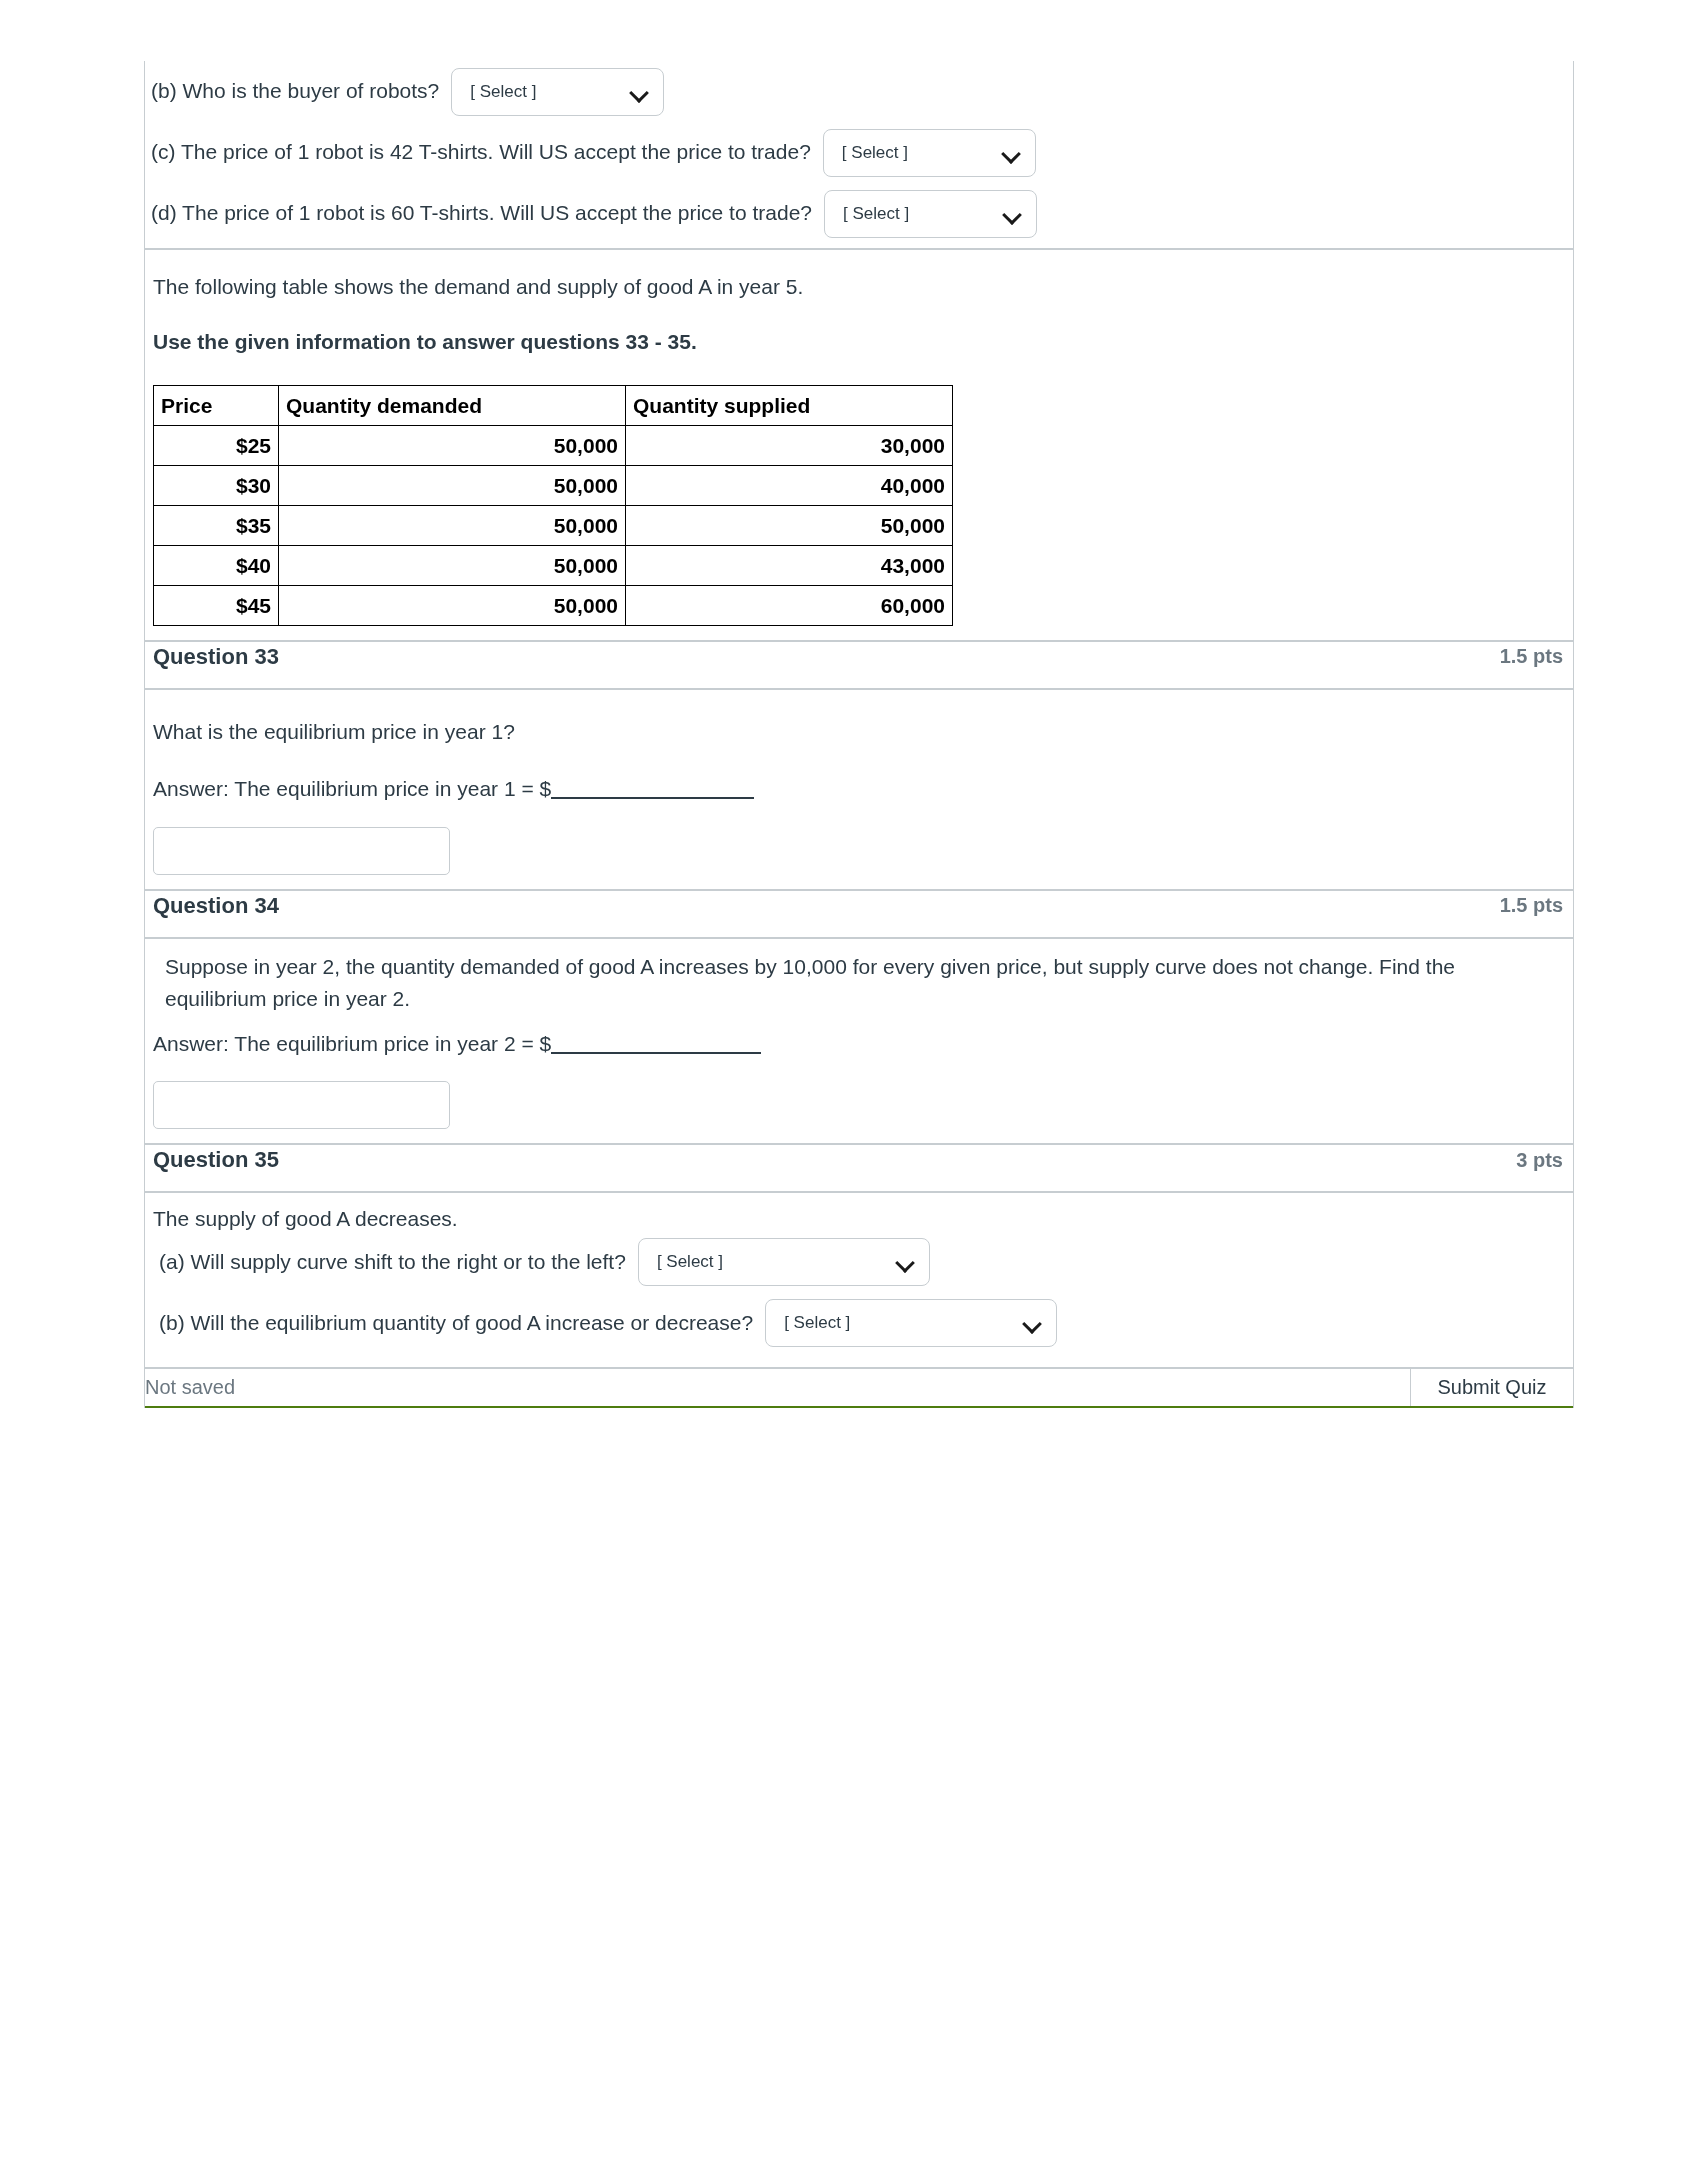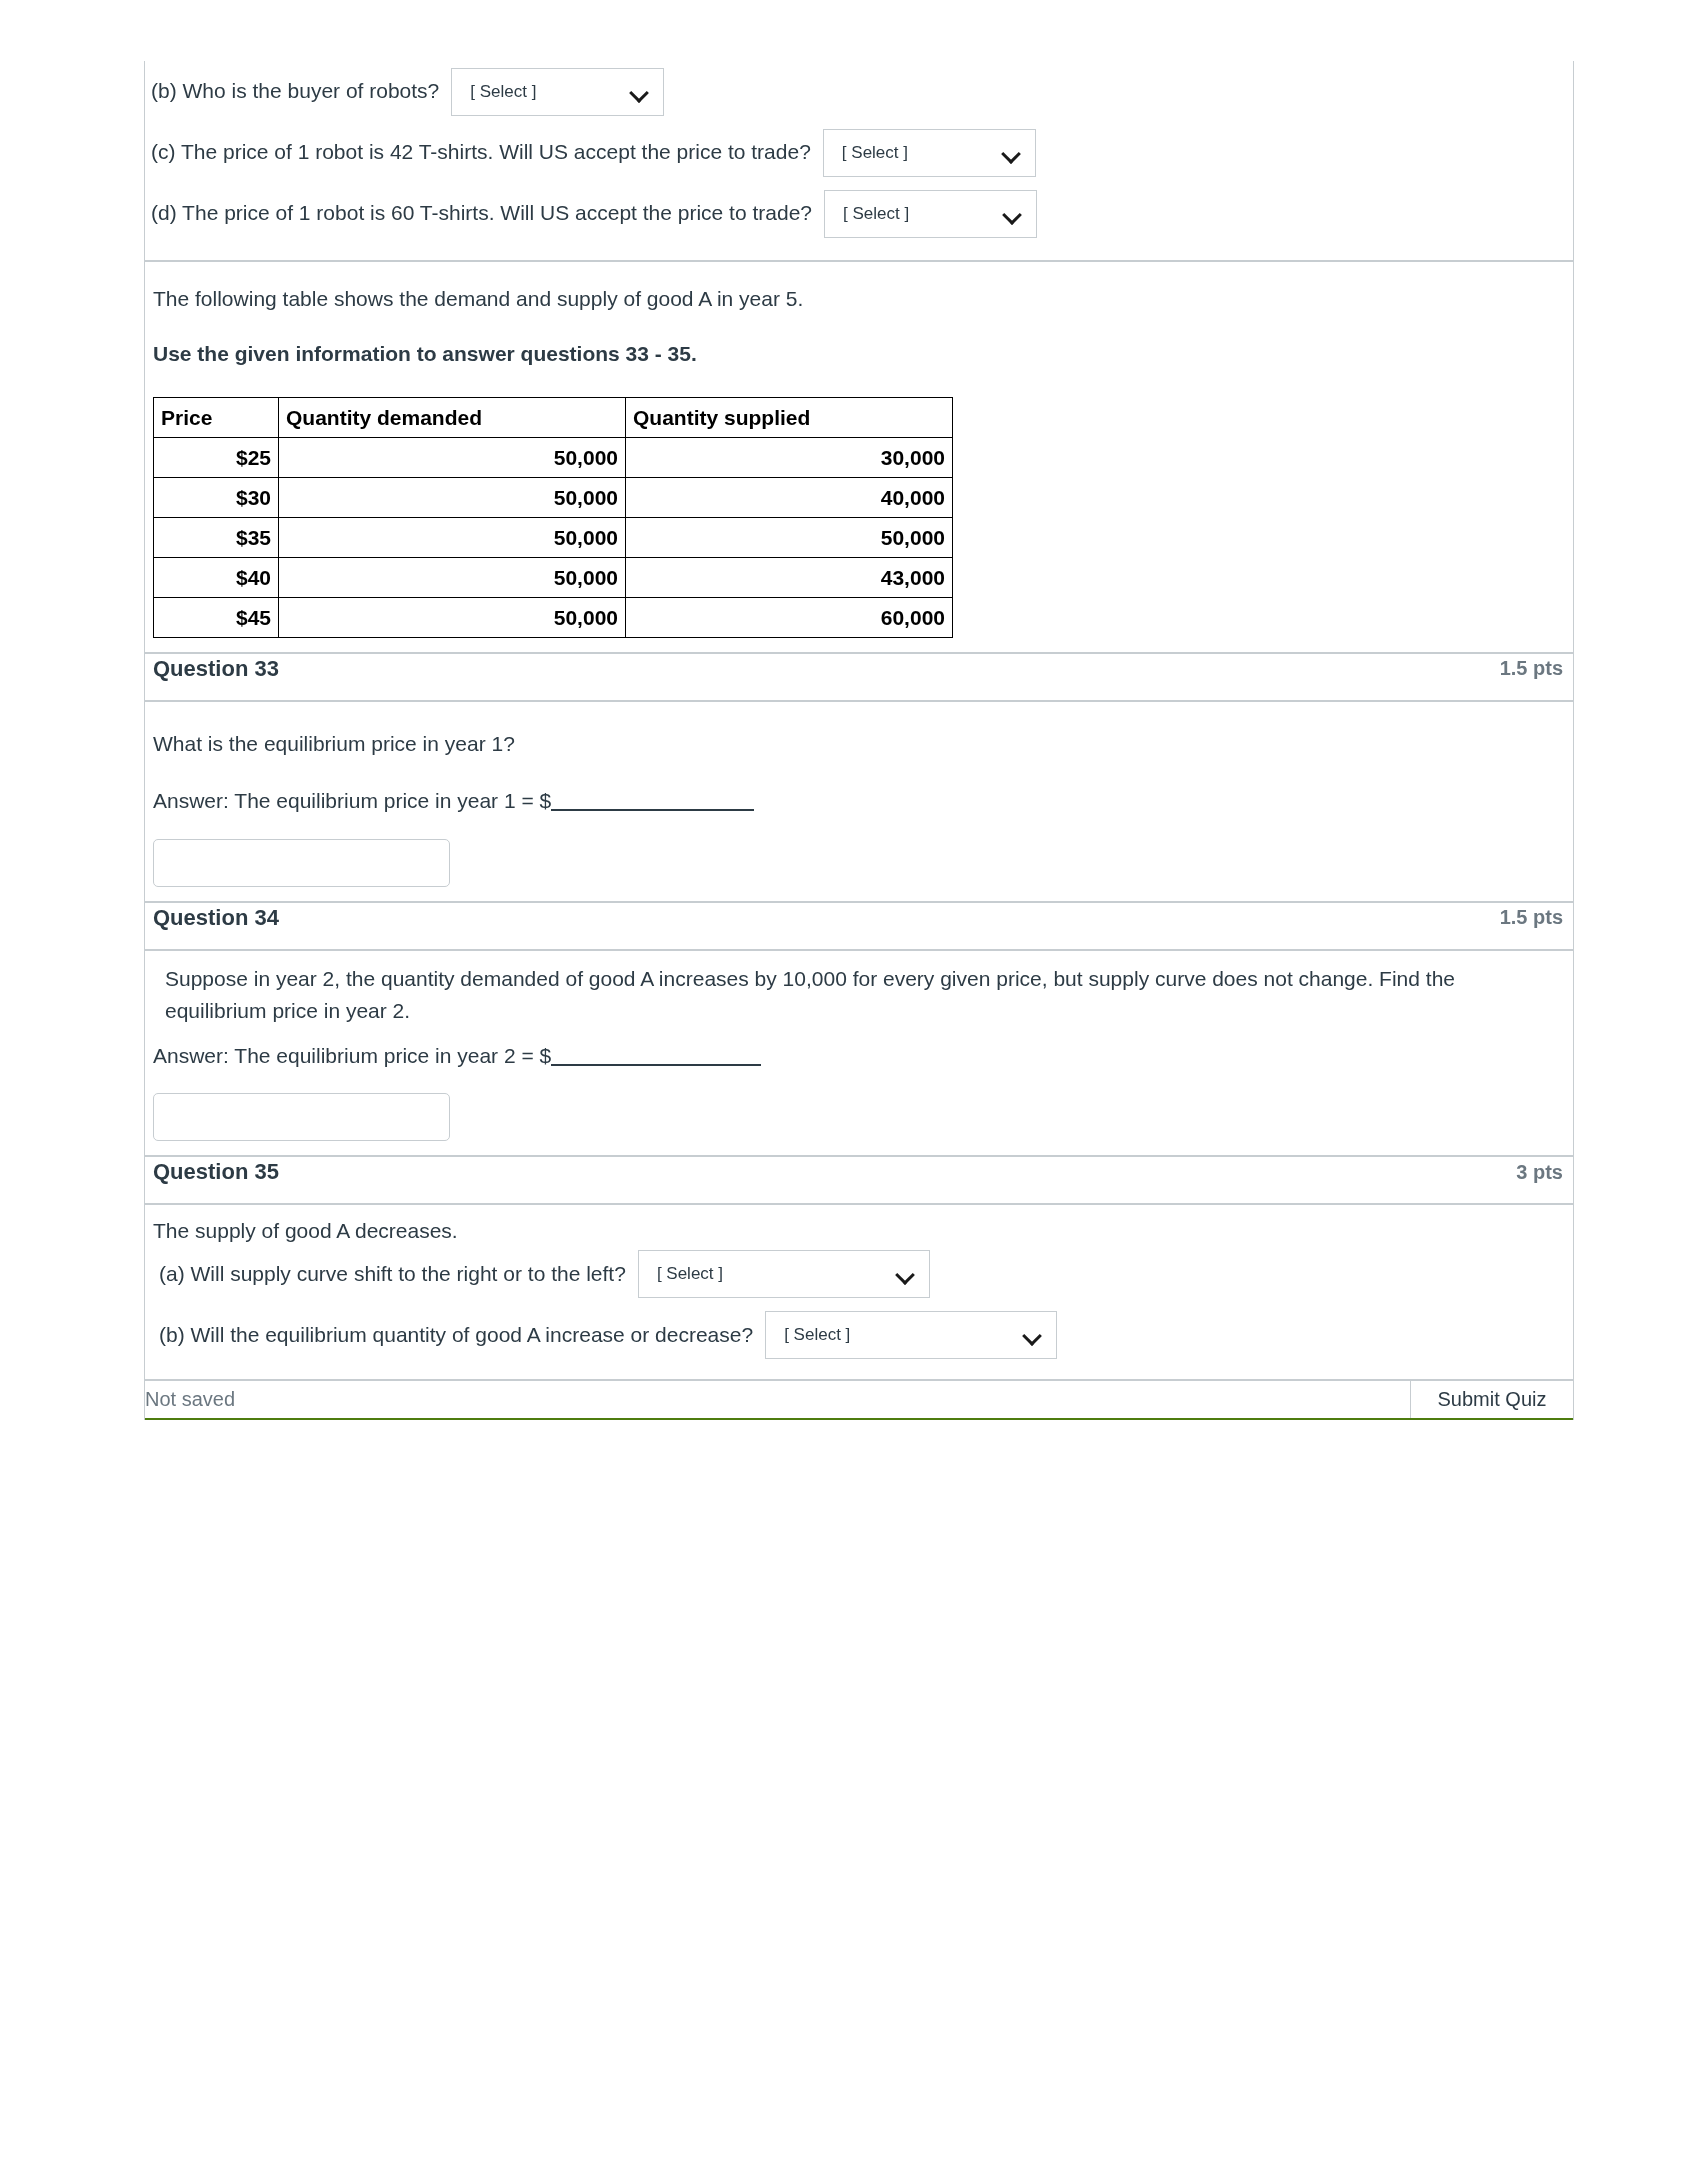--- a/index.html
+++ b/index.html
@@ -28,21 +28,21 @@
   }
 
   
   .qblock {
     border-bottom: 2px solid #c7cdd1;
     background: #ffffff;
   }
   .qblock.nobottom { border-bottom: none; }
 
   .qbody {
-    padding: 0 0 16px 0;
+    padding: 0 0 4px 0;
   }
 
   .prompt-row {
     display: flex;
     align-items: center;
     padding: 0 6px;
     min-height: 61px;
   }
   .prompt-text {
     font-size: 21px;
@@ -50,21 +50,21 @@
     line-height: 1.45;
     white-space: nowrap;
   }
 
   
   .select-box {
     display: inline-flex;
     align-items: center;
     justify-content: space-between;
     border: 1px solid #c7cdd1;
-    border-radius: 0;
+    border-radius: 8px;
     background: #ffffff;
     height: 48px;
     margin-left: 12px;
     padding: 0 14px 0 18px;
     cursor: pointer;
   }
   .select-label {
     font-size: 17px;
     color: #2d3b45;
     white-space: nowrap;

